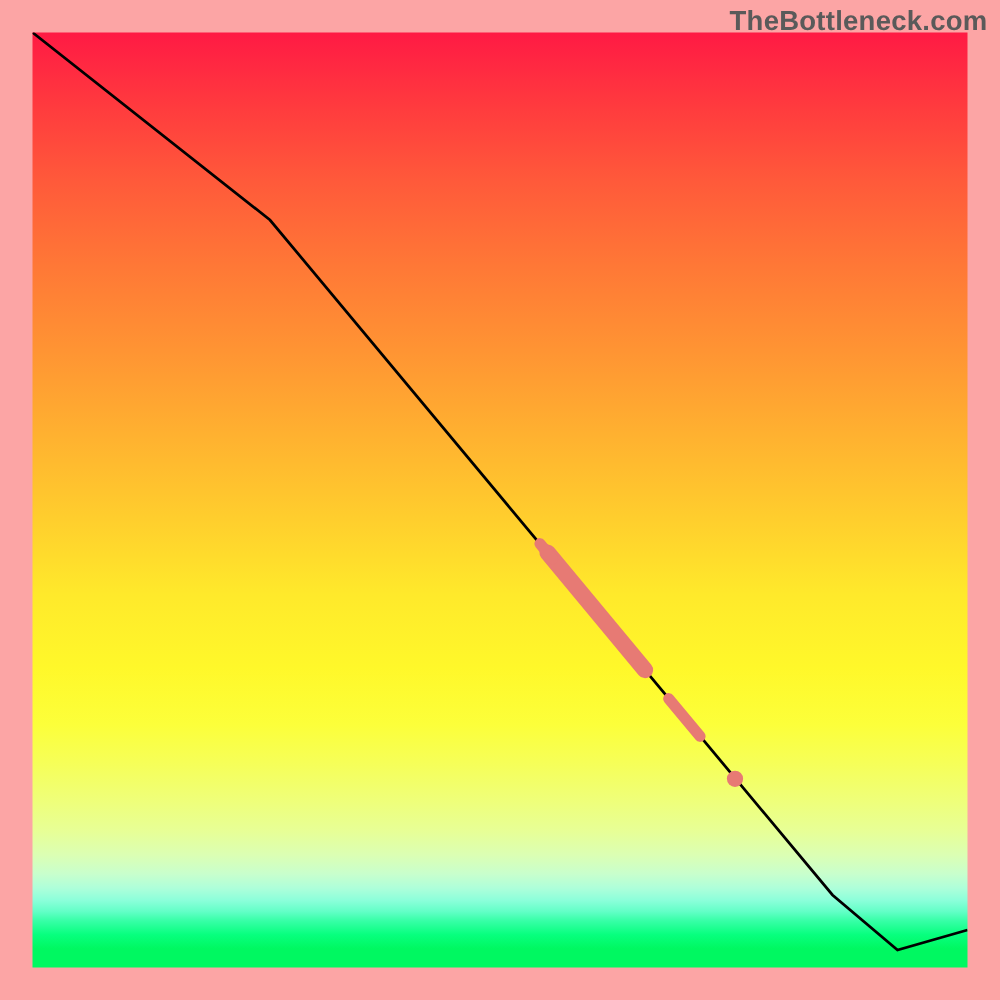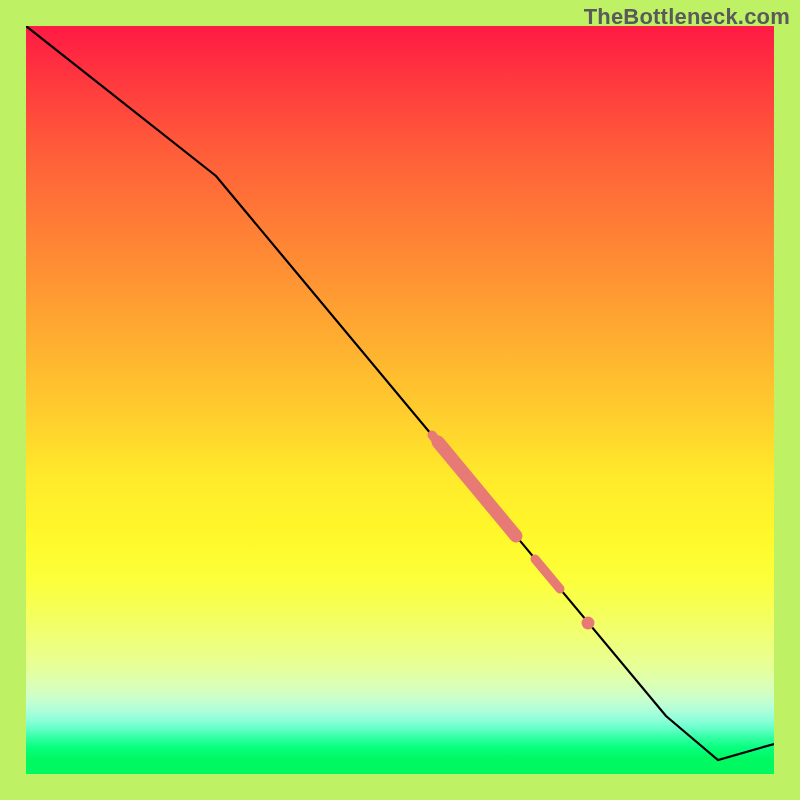--- a/index.html
+++ b/index.html
@@ -8,21 +8,21 @@
     height: 800px;
     background: #000;
     position: relative;
     font-family: Arial, sans-serif;
     overflow: hidden;
   }
   .outer {
     width: 800px;
     height: 800px;
     position: relative;
-    background: #bef264;
+    background: #fca5a5;
   }
   .plot-area {
     position: absolute;
     left: 26px;
     top: 26px;
     width: 748px;
     height: 748px;
     background: linear-gradient(to bottom,
       #ff1a44 0%,
       #ff3b3e 8%,

